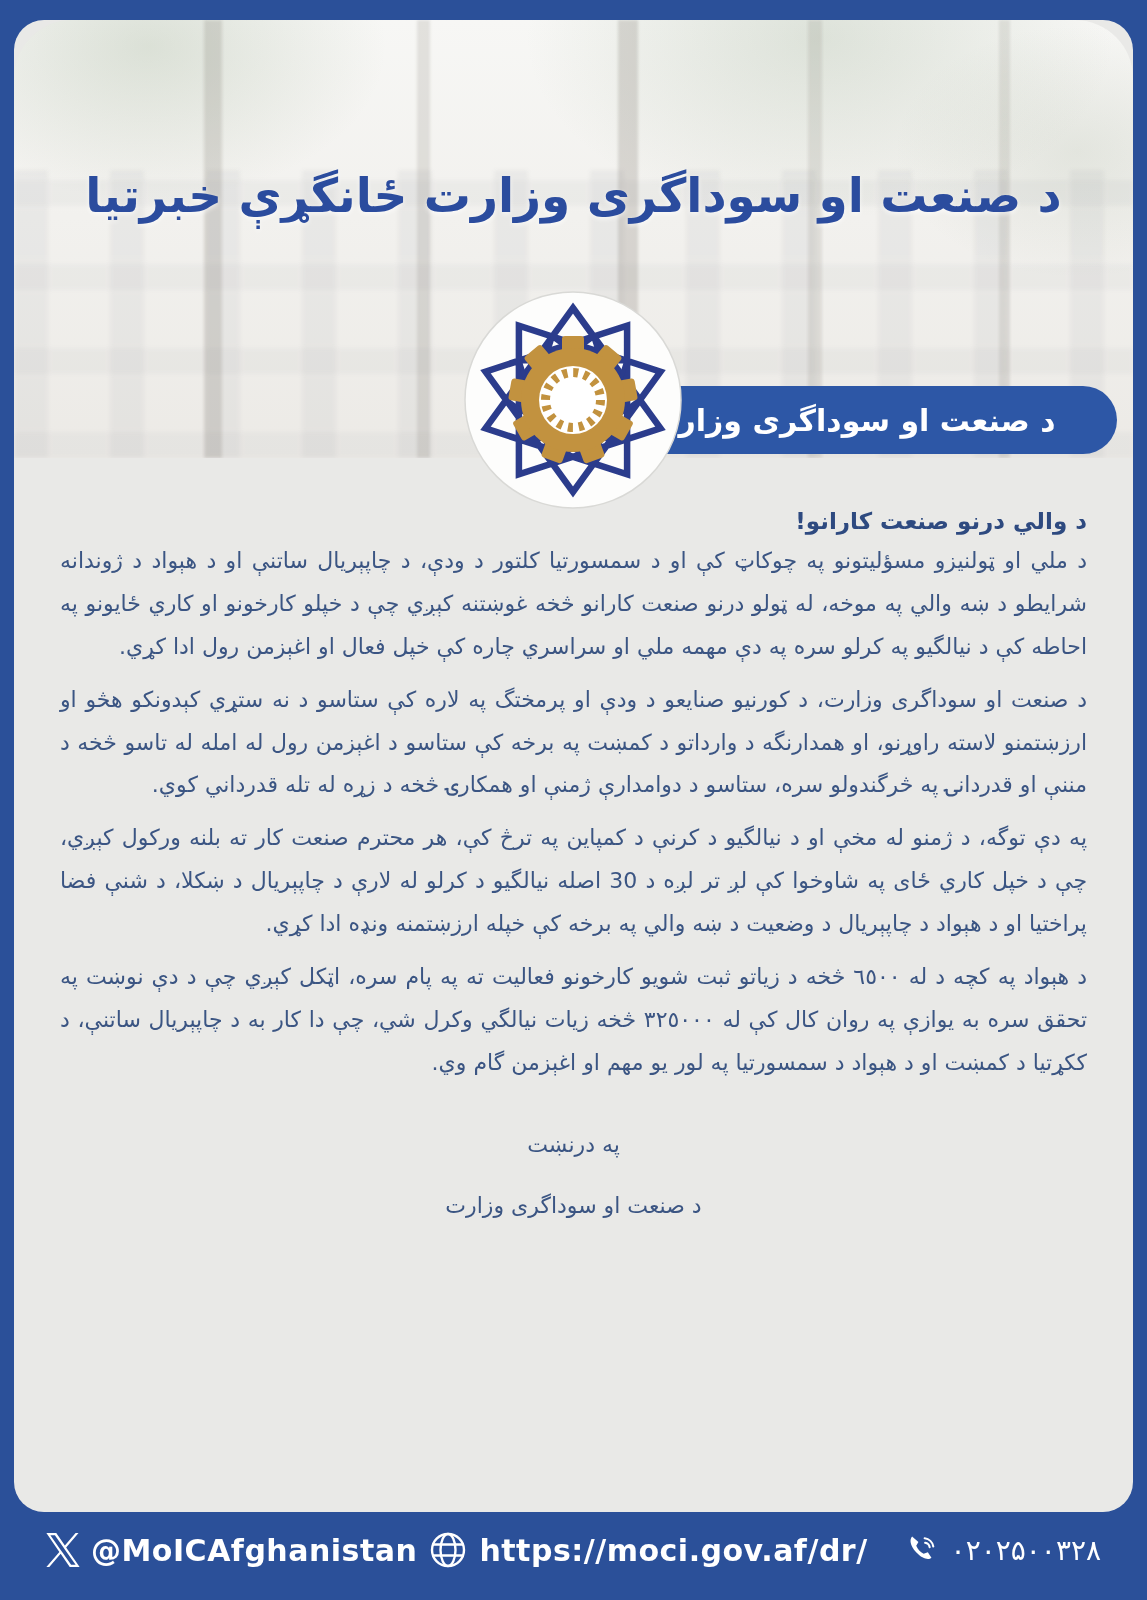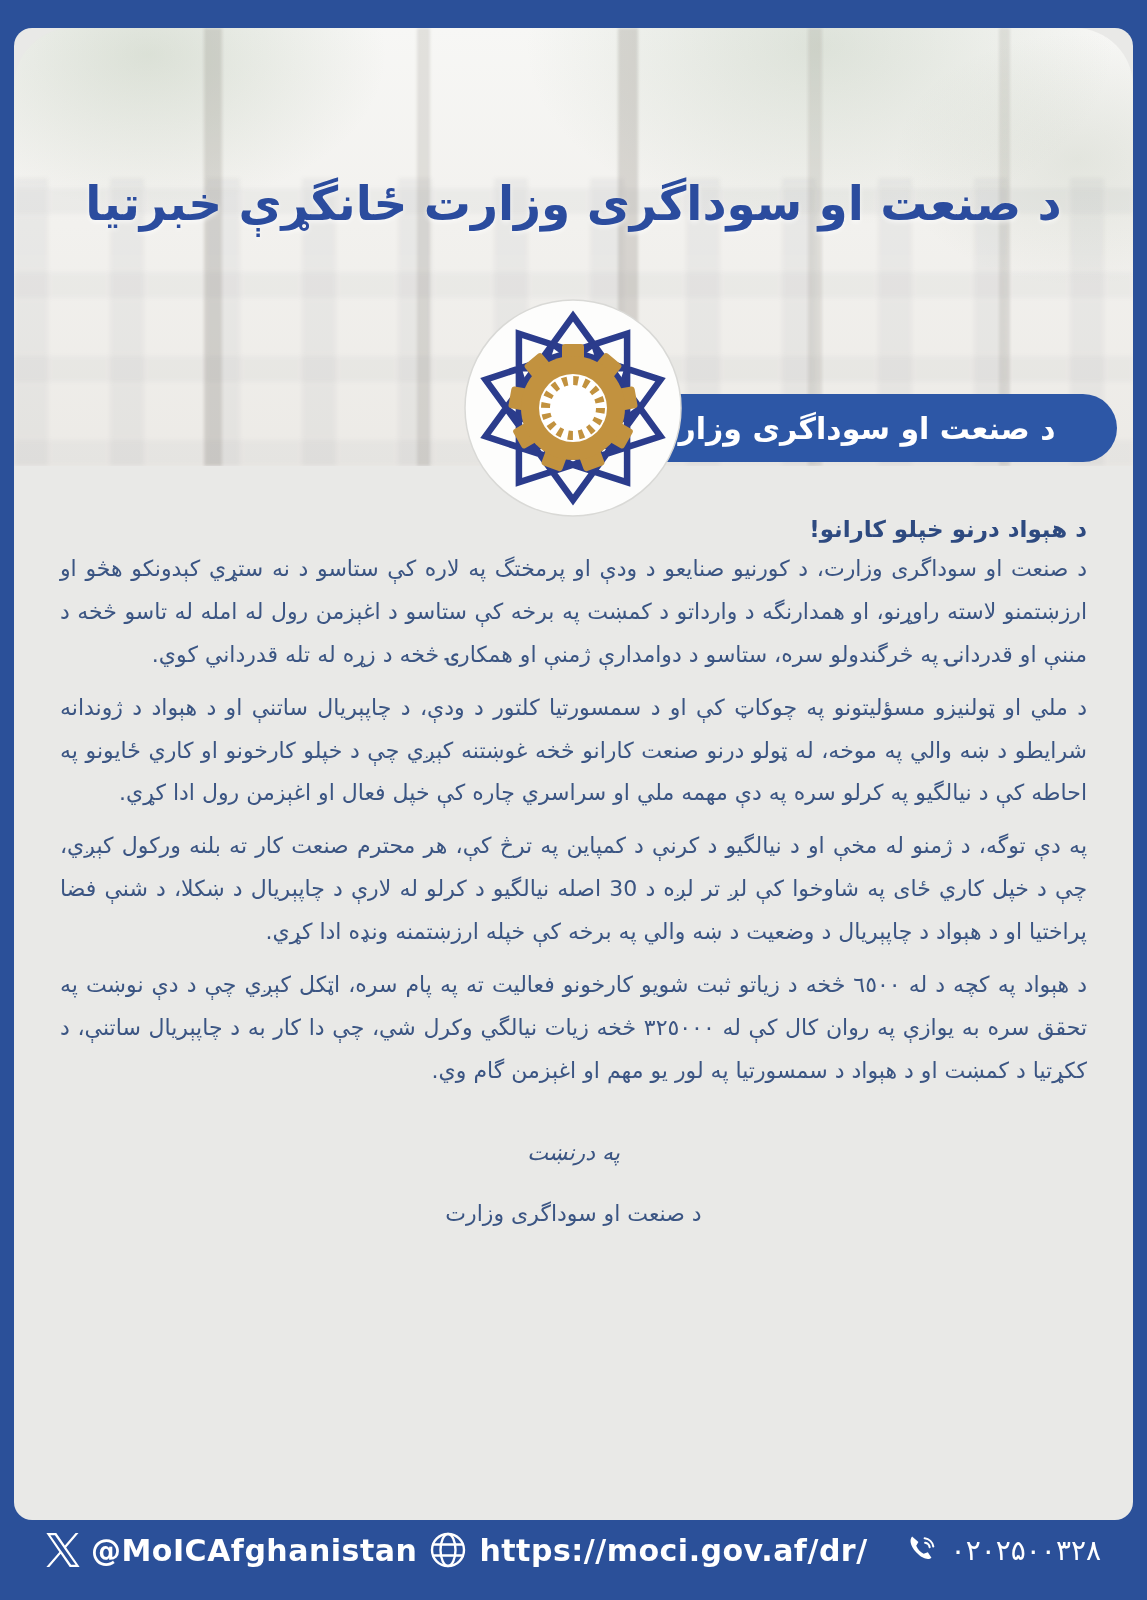--- a/index.html
+++ b/index.html
@@ -5,22 +5,22 @@
   html,body{margin:0;padding:0;}
   body{
     width:1147px;height:1600px;
     font-family:"DejaVu Sans","Liberation Sans",sans-serif;
     background:#2b5099;
     position:relative;overflow:hidden;
   }
   .page{position:absolute;inset:0;}
   
   .card{
-    position:absolute;left:14px;right:14px;top:28px;height:1492px;
-    background:#e9e9e7;border-radius:18px;
+    position:absolute;left:14px;right:14px;top:20px;height:1492px;
+    background:#e9e9e7;border-radius:30px;
   }
   
   .photo{
     position:absolute;top:0;left:0;right:0;height:438px;
     border-radius:58px 58px 0 0;overflow:hidden;
     background:
       radial-gradient(ellipse 340px 220px at 12% 6%, rgba(148,168,138,.28), transparent 70%),
       radial-gradient(ellipse 420px 260px at 72% 4%, rgba(140,162,132,.24), transparent 70%),
       radial-gradient(ellipse 260px 180px at 95% 30%, rgba(150,165,140,.18), transparent 70%),
       linear-gradient(#f7f7f5 0%, #f2f1ee 45%, #eceae6 100%);
@@ -76,21 +76,21 @@
   .salutation{
     margin:0 0 6px 0;text-align:right;
     font-size:23px;font-weight:700;color:#2e4a80;
   }
   .para{
     margin:0 0 10px 0;
     font-size:22px;line-height:1.95;
     text-align:justify;text-align-last:right;
   }
   .closing{margin-top:42px;text-align:center;font-size:22px;line-height:1.6;}
-  .closing .respect{margin:0 0 26px 0;font-style:italic;}
+  .closing .respect{margin:0 0 26px 0;}
   .closing .signature{margin:0;}
   
   .footer-bar{
     position:absolute;left:0;right:0;bottom:0;height:100px;
     display:flex;align-items:center;justify-content:center;
     direction:ltr;gap:11px;color:#ffffff;
   }
   .footer-bar .handle,.footer-bar .site{
     font-size:30px;font-weight:700;letter-spacing:.5px;
   }
@@ -136,23 +136,23 @@
           <rect x="99" y="46" width="22" height="26" rx="3" transform="rotate(320 110 110)"></rect>
         </g>
         <circle cx="110" cy="110" r="52" fill="#c2923f"></circle>
         <circle cx="110" cy="110" r="34" fill="#ffffff"></circle>
         <circle cx="110" cy="110" r="27.5" fill="none" stroke="#c2923f" stroke-width="9" stroke-dasharray="5 5.8"></circle>
         <circle cx="110" cy="110" r="19" fill="#ffffff"></circle>
       </svg>
     </div>
 
     <div class="content">
-      <p class="salutation">د هېواد درنو خپلو کارانو!</p>
+      <p class="salutation">د والي درنو صنعت کارانو!</p>
+      <p class="para">د ملي او ټولنیزو مسؤلیتونو په چوکاټ کې او د سمسورتیا کلتور د ودې، د چاپېریال ساتنې او د هېواد د ژوندانه شرایطو د ښه والي په موخه، له ټولو درنو صنعت کارانو څخه غوښتنه کېږي چې د خپلو کارخونو او کاري ځایونو په احاطه کې د نیالگیو په کرلو سره په دې مهمه ملي او سراسري چاره کې خپل فعال او اغېزمن رول ادا کړي.</p>
       <p class="para">د صنعت او سوداگری وزارت، د کورنیو صنایعو د ودې او پرمختگ په لاره کې ستاسو د نه ستړي کېدونکو هڅو او ارزښتمنو لاسته راوړنو، او همدارنگه د وارداتو د کمښت په برخه کې ستاسو د اغېزمن رول له امله له تاسو څخه د مننې او قدردانۍ په څرگندولو سره، ستاسو د دوامدارې ژمنې او همکارۍ څخه د زړه له تله قدرداني کوي.</p>
-      <p class="para">د ملي او ټولنیزو مسؤلیتونو په چوکاټ کې او د سمسورتیا کلتور د ودې، د چاپېریال ساتنې او د هېواد د ژوندانه شرایطو د ښه والي په موخه، له ټولو درنو صنعت کارانو څخه غوښتنه کېږي چې د خپلو کارخونو او کاري ځایونو په احاطه کې د نیالگیو په کرلو سره په دې مهمه ملي او سراسري چاره کې خپل فعال او اغېزمن رول ادا کړي.</p>
       <p class="para">په دې توگه، د ژمنو له مخې او د نیالگیو د کرنې د کمپاین په ترڅ کې، هر محترم صنعت کار ته بلنه ورکول کېږي، چې د خپل کاري ځای په شاوخوا کې لږ تر لږه د 30 اصله نیالگیو د کرلو له لارې د چاپېریال د ښکلا، د شنې فضا پراختیا او د هېواد د چاپېریال د وضعیت د ښه والي په برخه کې خپله ارزښتمنه ونډه ادا کړي.</p>
       <p class="para">د هېواد په کچه د له ٦٥٠٠ څخه د زیاتو ثبت شویو کارخونو فعالیت ته په پام سره، اټکل کېږي چې د دې نوښت په تحقق سره به یوازې په روان کال کې له ٣٢٥٠٠٠ څخه زیات نیالگي وکرل شي، چې دا کار به د چاپېریال ساتنې، د ککړتیا د کمښت او د هېواد د سمسورتیا په لور یو مهم او اغېزمن گام وي.</p>
       <div class="closing">
         <p class="respect">په درنښت</p>
         <p class="signature">د صنعت او سوداگری وزارت</p>
       </div>
     </div>
 
   </div>
 

